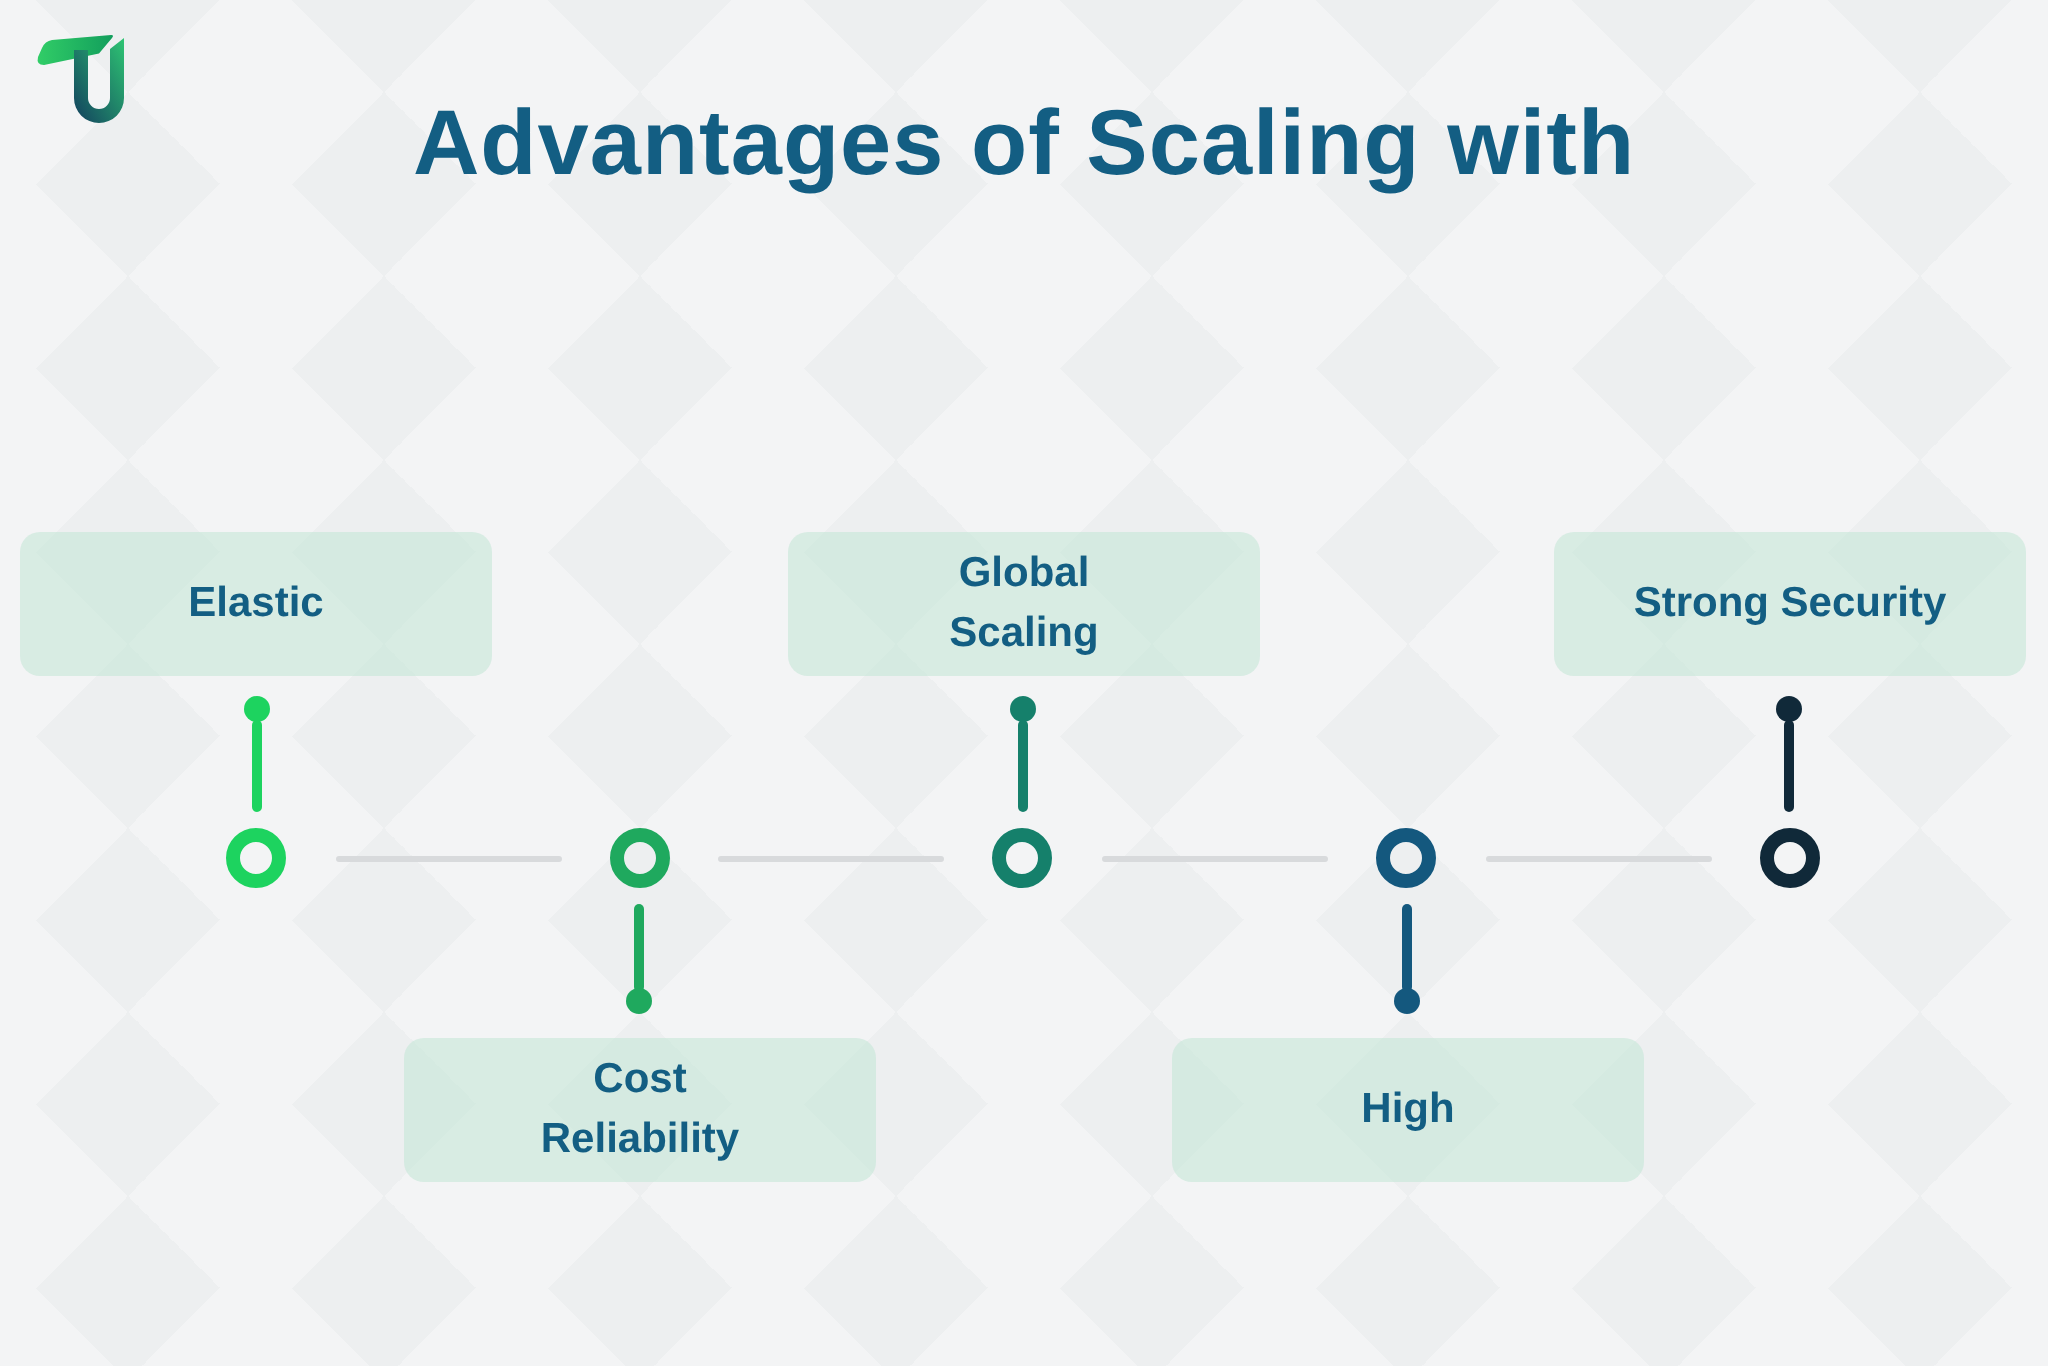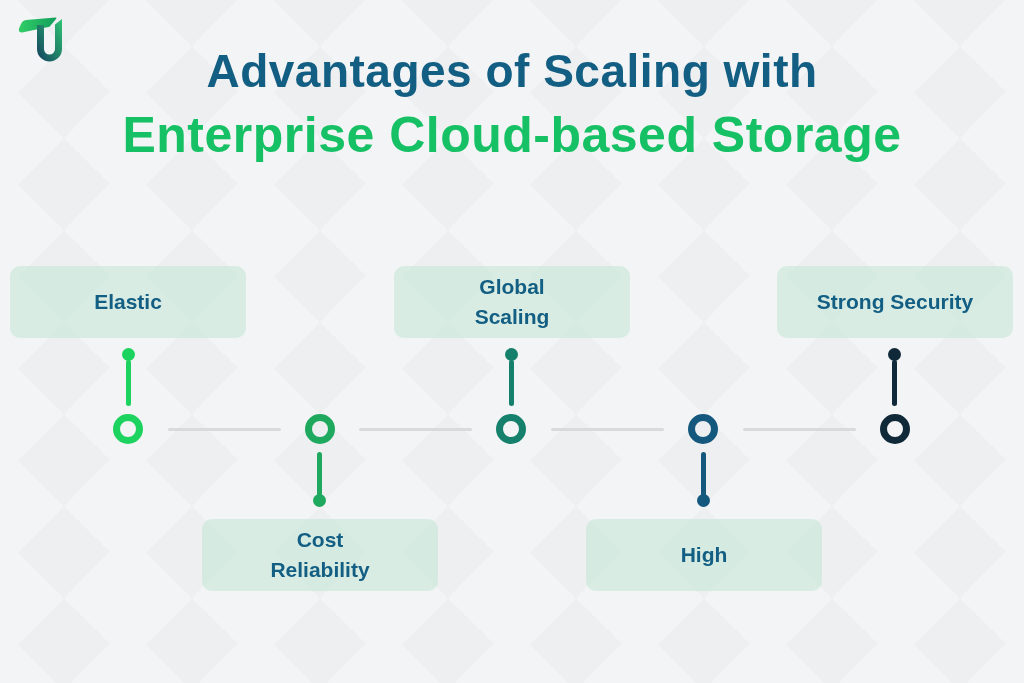--- a/index.html
+++ b/index.html
@@ -69,21 +69,20 @@
         <stop offset="0" stop-color="#2ec573"></stop>
         <stop offset="1" stop-color="#123f5e"></stop>
       </linearGradient>
     </defs>
     <path d="M4,15.5 Q0,15.5 1,11.5 L3,7 Q4.5,3.5 8,3 L37.5,0.5 Q39.2,0.4 38,2 L31.5,9.8 Z" fill="url(#gBar)"></path>
     <path d="M19,8 L19,32 A12.5,12.5 0 0 0 44,32 L44,2 L37,7.5 L37,32 A5.5,5.5 0 0 1 26,32 L26,8 Z" fill="url(#gU)"></path>
   </svg>
 
   <div class="title">
     <div class="title-line1" style="color: rgb(19, 94, 131);">Advantages of Scaling with</div>
-    <div class="title-line2" style="color: rgb(22, 192, 100);">Enterprise Cloud-based Storage</div>
   </div>
 
   <div class="connector c1" style="background-color: rgb(216, 218, 220);"></div>
   <div class="connector c2" style="background-color: rgb(216, 218, 220);"></div>
   <div class="connector c3" style="background-color: rgb(216, 218, 220);"></div>
   <div class="connector c4" style="background-color: rgb(216, 218, 220);"></div>
 
   <div class="node n1 above">
     <div class="label-box" style="background-color: rgba(199, 230, 216, 0.62); color: rgb(19, 94, 131);">
       <span>Elastic</span>

